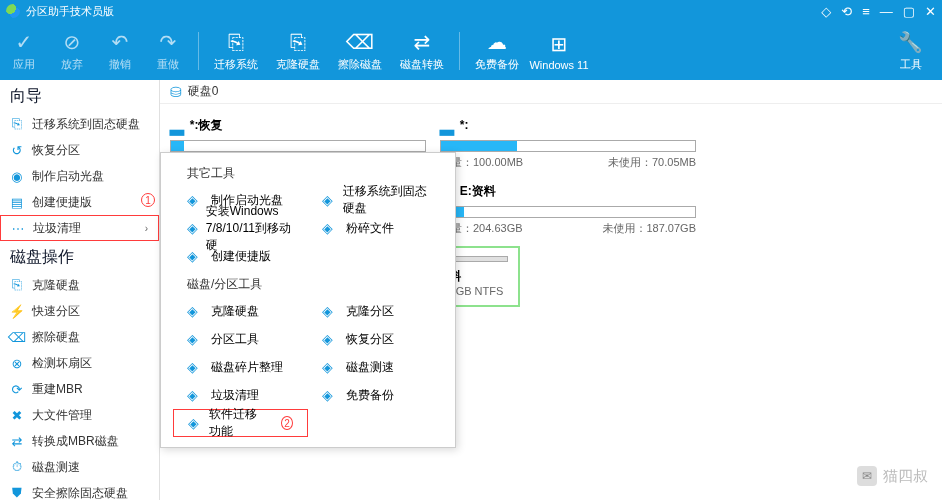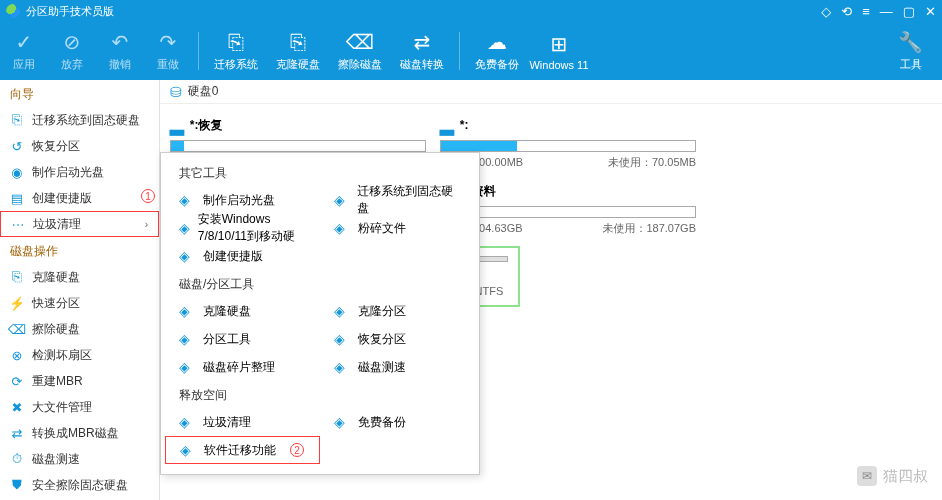--- a/index.html
+++ b/index.html
@@ -15,21 +15,21 @@
 .toolbar .tbtn { width: 48px; height: 50px; display: flex; flex-direction: column; align-items: center; justify-content: center; gap: 3px; cursor: pointer; opacity: .85; }
 .toolbar .tbtn .ic { font-size: 20px; }
 .toolbar .sep { width: 1px; height: 38px; background: rgba(255,255,255,.35); margin: 0 6px; }
 .toolbar .tbtn2 { width: 62px; height: 50px; display: flex; flex-direction: column; align-items: center; justify-content: center; gap: 3px; cursor: pointer; }
 .toolbar .tbtn2 .ic { font-size: 20px; color:#fff;}
 .toolbar .tbtn2 span{ color:#fff;}
 
 .body { display: flex; height: calc(500px - 80px); }
 
 .sidebar { width: 160px; border-right: 1px solid #e0e0e0; overflow-y: auto; }
-.side-head { font-size: 12px; color: #a16207; padding: 6px 10px 4px; }
+.side-head { font-size: 16px; color: #0f172a; padding: 6px 10px 4px; }
 .side-item { height: 26px; display: flex; align-items: center; padding: 0 10px; gap: 8px; cursor: pointer; color: #333; position: relative; }
 .side-item .ic { width: 14px; height: 14px; display:flex; align-items:center; justify-content:center; color: #1296db; font-size: 13px; }
 .side-item.hl { border: 1px solid #ff3b3b; }
 .side-item .arrow { margin-left: auto; color: #666; font-size: 10px;}
 .badge-num { position: absolute; right: 4px; top: 4px; width: 14px; height: 14px; border: 1px solid #ff3b3b; color: #ff3b3b; border-radius: 50%; font-size: 10px; display:flex; align-items:center; justify-content:center; background:#fff;}
 
 .main { flex: 1; position: relative; overflow: hidden; }
 .crumb { height: 24px; display: flex; align-items: center; padding: 0 10px; color: #333; border-bottom:1px solid #eee;}
 .crumb .disk-ic { color: #1296db; margin-right: 6px; font-size:14px;}
 .disk-view { padding: 10px; overflow-y:auto; height: calc(100% - 24px);}
@@ -40,21 +40,21 @@
 .vol .bar { height: 12px; border: 1px solid #aaa; margin: 4px 0 3px; position: relative; background:#fff;}
 .vol .bar .fill { height:100%; background:#27b7f7;}
 .vol .meta { display: flex; justify-content: space-between; color: #666; font-size:11px;}
 .pt-row{display:flex; gap:10px;}
 .pt-cell{border:2px solid #8de28d; padding:8px 10px; min-width:110px;}
 .pt-cell .pbar{height:6px; background:#e0e0e0; margin-bottom:6px; border:1px solid #aaa;}
 .pt-cell .pbar .pf{height:100%; background:#4caf50;}
 .pt-cell .pname{font-weight:600;}
 .pt-cell .psize{color:#666; font-size:11px;}
 
-.popup { position: absolute; left: 160px; top: 152px; width: 320px; background: #fff; border: 1px solid #ccc; box-shadow: 2px 2px 8px rgba(0,0,0,.15); padding: 6px 4px 10px; }
+.popup { position: absolute; left: 160px; top: 152px; width: 296px; background: #fff; border: 1px solid #ccc; box-shadow: 2px 2px 8px rgba(0,0,0,.15); padding: 6px 12px 10px; }
 .popup .psec { font-size:12px; color:#333; padding:6px 14px 4px; font-weight:500;}
 .popup .prow { display:flex; }
 .popup .pitem { width: 50%; height: 28px; display:flex; align-items:center; gap:8px; padding:0 14px; cursor:pointer;}
 .popup .pitem .ic{ width:16px; color:#1296db; font-size:14px;}
 .popup .pitem.hl{ border:1px solid #ff3b3b;}
 .popup .badge-num2 { width:14px; height:14px; border:1px solid #ff3b3b; border-radius:50%; color:#ff3b3b; font-size:10px; display:flex; align-items:center; justify-content:center; margin-left:6px;}
 
 .watermark{ position:absolute; right:14px; bottom:14px; display:flex; align-items:center; gap:6px; color:#bbb; font-size:15px;}
 .watermark .chat-ic{ width:20px; height:20px; border-radius:4px; background:#ddd; display:flex; align-items:center; justify-content:center; font-size:12px; color:#888;}
 </style>
@@ -348,21 +348,20 @@
           <span>磁盘碎片整理</span>
 
       </div>
         <div class="pitem ">
         <div class="ic">◈</div>
           <span>磁盘测速</span>
 
       </div>
   </div>
     </div>
-  <div class="psec">释放空间</div>
   <div id="pop-free">
       <div class="prow">
     <div class="pitem ">
         <div class="ic">◈</div>
           <span>垃圾清理</span>
 
       </div>
         <div class="pitem ">
         <div class="ic">◈</div>
           <span>免费备份</span>

